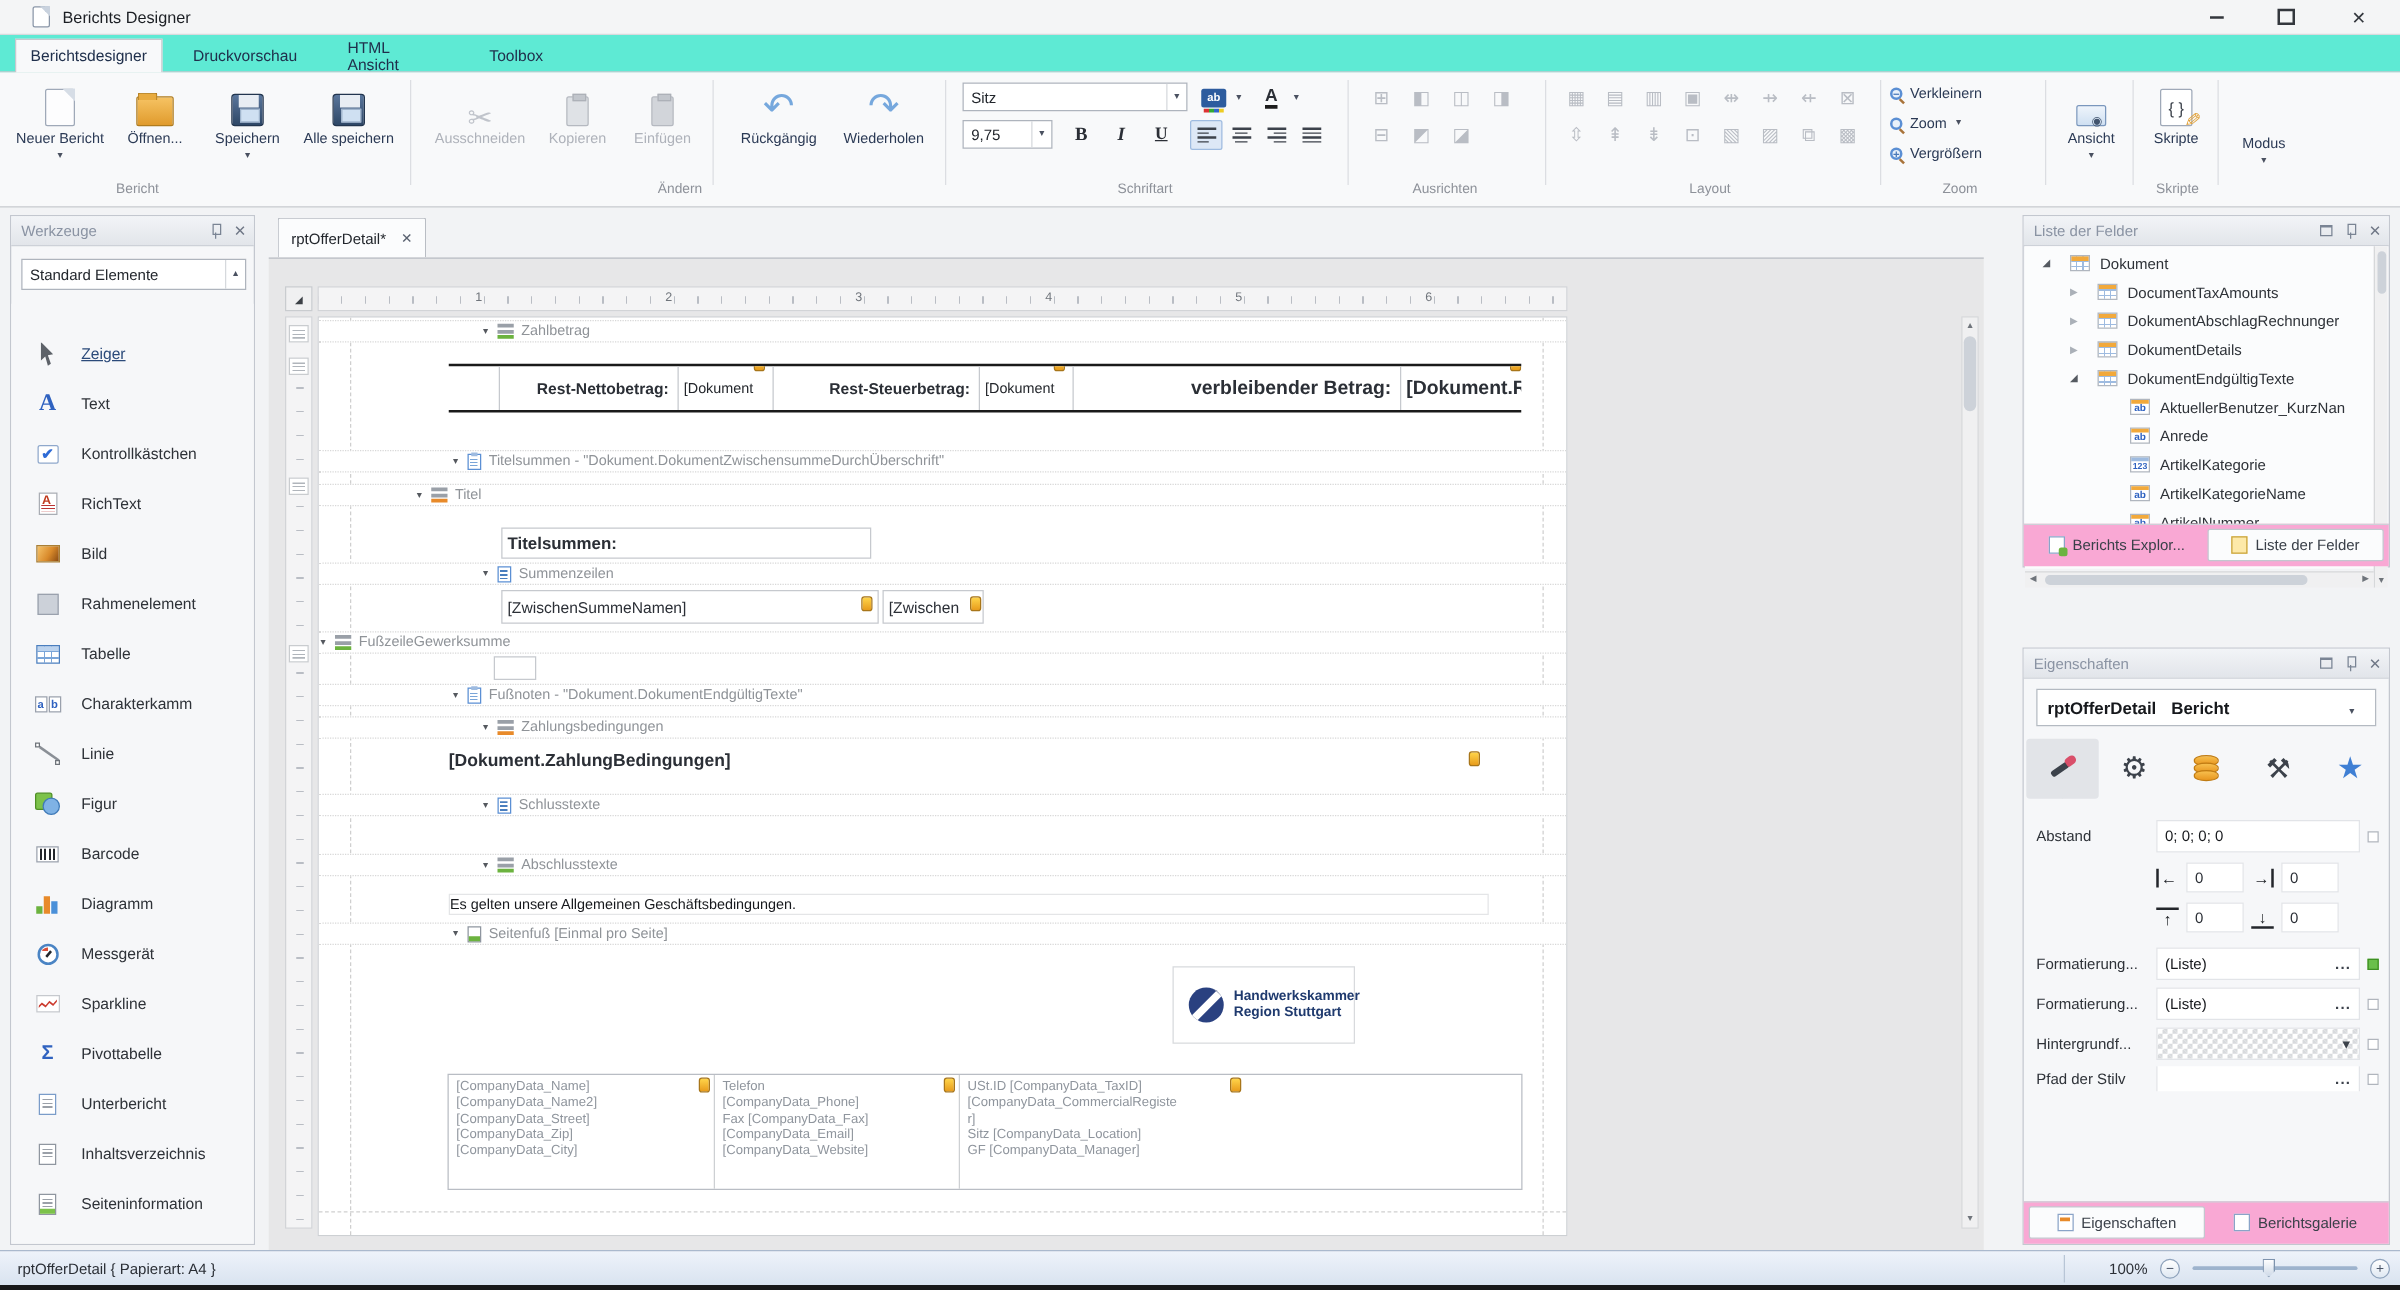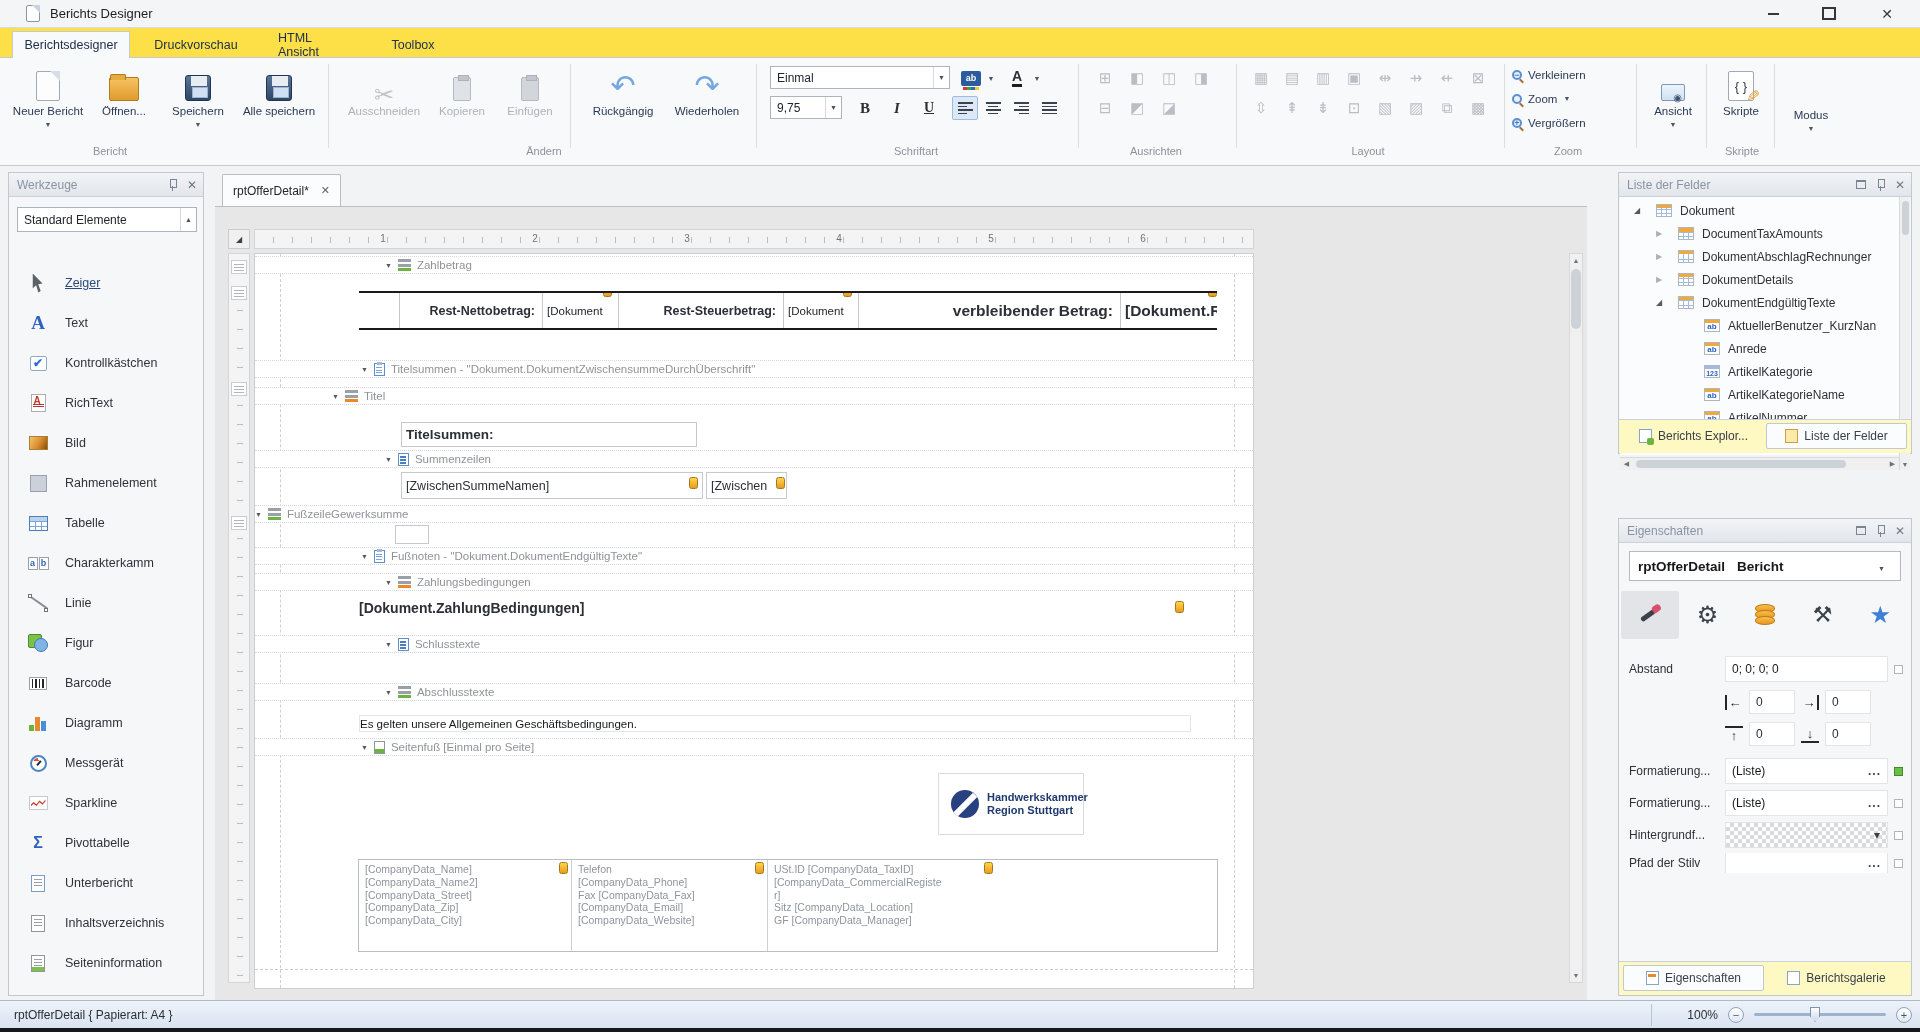--- a/index.html
+++ b/index.html
@@ -11,21 +11,21 @@
   .titlebar { position:absolute; left:0; top:0; width:1920px; height:28px; background:#f4f5f6; border-bottom:1px solid #d8dadd; }
   .titlebar .appicon { position:absolute; left:26px; top:5px; width:14px; height:17px; background:#fff; border:1px solid #8a96a8; border-radius:2px; }
   .titlebar .appicon::after { content:""; position:absolute; right:-1px; top:-1px; border:4px solid #c9d2de; border-left-color:transparent; border-bottom-color:transparent; }
   .titlebar .title { position:absolute; left:50px; top:6px; font-size:13px; color:#1b1e23; }
   .winbtn { position:absolute; top:0; width:42px; height:27px; display:flex; align-items:center; justify-content:center; color:#33373d; }
   .wb-min::after { content:""; width:11px; height:2px; background:#33373d; }
   .wb-max::after { content:""; width:10px; height:9px; border:2px solid #33373d; }
   .wb-close { font-size:14px; }
 
   
-  .tabrow { position:absolute; left:0; top:28px; width:1920px; height:30px; background:#fde047; border-bottom:1px solid #c6c9ce; }
+  .tabrow { position:absolute; left:0; top:28px; width:1920px; height:30px; background:#5eead4; border-bottom:1px solid #c6c9ce; }
   .rtab { position:absolute; top:3px; height:27px; padding:0 16px; display:flex; align-items:center; font-size:12.5px; color:#20304c; }
   .rtab.active { background:#f8f9fa; border:1px solid #c6c9ce; border-bottom:none; }
 
   
   .ribbon { position:absolute; left:0; top:58px; width:1920px; height:108px; background:#f8f9fa; border-bottom:1px solid #c6c9ce; }
   .rsep { position:absolute; top:6px; height:84px; width:1px; background:#dcdee2; }
   .grp-label { position:absolute; top:87px; height:16px; font-size:11px; color:#8d9199; text-align:center; transform:translateX(-50%); }
   .bigbtn { position:absolute; top:4px; height:80px; display:flex; flex-direction:column; align-items:center; justify-content:flex-start; font-size:11.5px; color:#2b3a55; text-align:center; line-height:13px; }
   .bigbtn .ic { height:36px; display:flex; align-items:flex-end; justify-content:center; margin-top:3px; margin-bottom:4px; }
   .bigbtn.disabled { color:#aeb2ba; }
@@ -189,21 +189,21 @@
   .ico-ab, .ico-123 { position:absolute; width:16px; height:13px; border:1px solid #b0b6bf; background:#fff; color:#2f62c0; font-weight:bold; display:flex; align-items:flex-end; justify-content:center; }
   .ico-ab::before { content:""; position:absolute; left:0; top:0; width:100%; height:3px; background:#f2a93b; }
   .ico-ab { font-size:8px; } .ico-123 { font-size:7px; }
   .ico-123::before { content:""; position:absolute; left:0; top:0; width:100%; height:3px; background:#9ebbe0; }
   .hsb { position:absolute; left:1px; right:12px; top:284px; height:13px; background:#f0f0f1; border-top:1px solid #d6d8da; }
   .hsb .a { position:absolute; top:0; width:13px; height:12px; font-size:7px; color:#6f747b; text-align:center; line-height:12px; }
   .hsb .thumb { position:absolute; left:16px; top:2px; width:210px; height:8px; background:#cdd2d9; border-radius:4px; }
   .treevsb { position:absolute; right:1px; top:24px; width:11px; height:273px; background:#f0f0f1; border-left:1px solid #d6d8da; }
   .treevsb .thumb { position:absolute; left:1.5px; top:4px; width:7px; height:34px; background:#cdd2d9; border-radius:4px; }
   .treevsb .a { position:absolute; bottom:2px; left:0; width:10px; text-align:center; font-size:7px; color:#6f747b; }
-  .ptabs { position:absolute; left:0px; right:0px; bottom:0px; height:34px; background:#fef9c3; border-top:1px solid #cdd1d8; display:flex; align-items:stretch; padding:3px 4px 4px; gap:2px;justify-content:center; }
+  .ptabs { position:absolute; left:0px; right:0px; bottom:0px; height:34px; background:#f9a8d4; border-top:1px solid #cdd1d8; display:flex; align-items:stretch; padding:3px 4px 4px; gap:2px;justify-content:center; }
   .ptab { flex:1; display:flex; align-items:center; justify-content:center; gap:6px; font-size:12px; color:#3a4049; border:1px solid transparent; }
   .ptab.active { background:#fbfcfd; border:1px solid #c3c7cf; border-radius:2px; }
   .pt-ico { width:13px; height:14px; border:1px solid #8aa4c8; background:#fff; position:relative; flex:none; }
   .pt-ico.clipg::after { content:""; position:absolute; right:-3px; bottom:-3px; width:7px; height:7px; background:#6cb33f; border-radius:2px; }
   .pt-ico.flds { background:#fde9a9; border-color:#c8a23a; }
   .pt-ico.props::after { content:""; position:absolute; left:1px; top:2px; width:8px; height:3px; background:#e88a2a; }
 
   
   .objcombo { position:absolute; left:10px; top:32px; right:10px; height:30px; background:#fff; border:1px solid #b4bac2; display:flex; align-items:center; padding-left:8px; font-size:13.5px; font-weight:bold; color:#16181c; gap:12px; }
   .icontabs { position:absolute; left:2px; top:72px; right:2px; height:48px; display:flex; }
@@ -319,21 +319,21 @@
     </div>
     <div class="bigbtn" style="left:666px;width:82px;">
       <span class="ic">
           <span class="r-redo">↷</span>
         </span>
       <span>Wiederholen</span>
     </div>
     <div class="rsep" style="left:756px;"></div>
 
     <div class="combo" style="left:770px;top:8px;width:180px;height:23px;">
-      <span>Einmal</span>
+      <span>Sitz</span>
         <span class="cdda">▼</span>
     </div>
     <div class="sbtn" style="left:958px;top:8px;">
         <span class="hl-ab">ab</span>
       </div>
     <div class="sbtn" style="left:984px;top:8px;width:14px;">
         <span class="dda">▼</span>
       </div>
     <div class="sbtn" style="left:1004px;top:8px;">
         <span class="fc-a">A</span>

